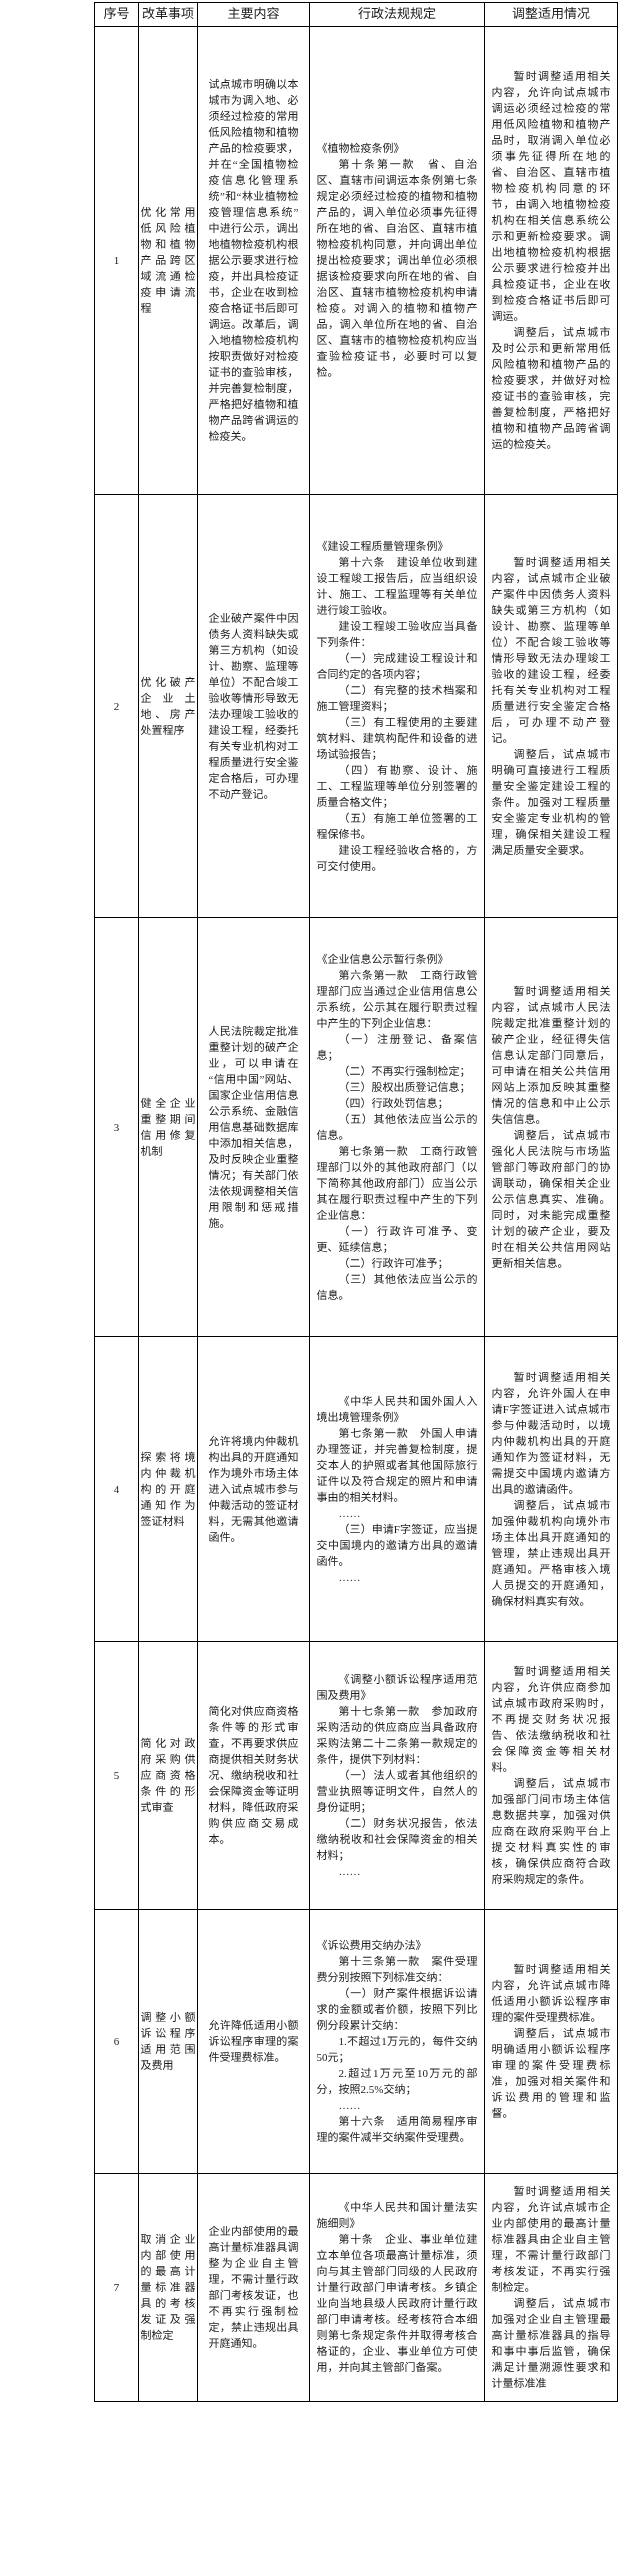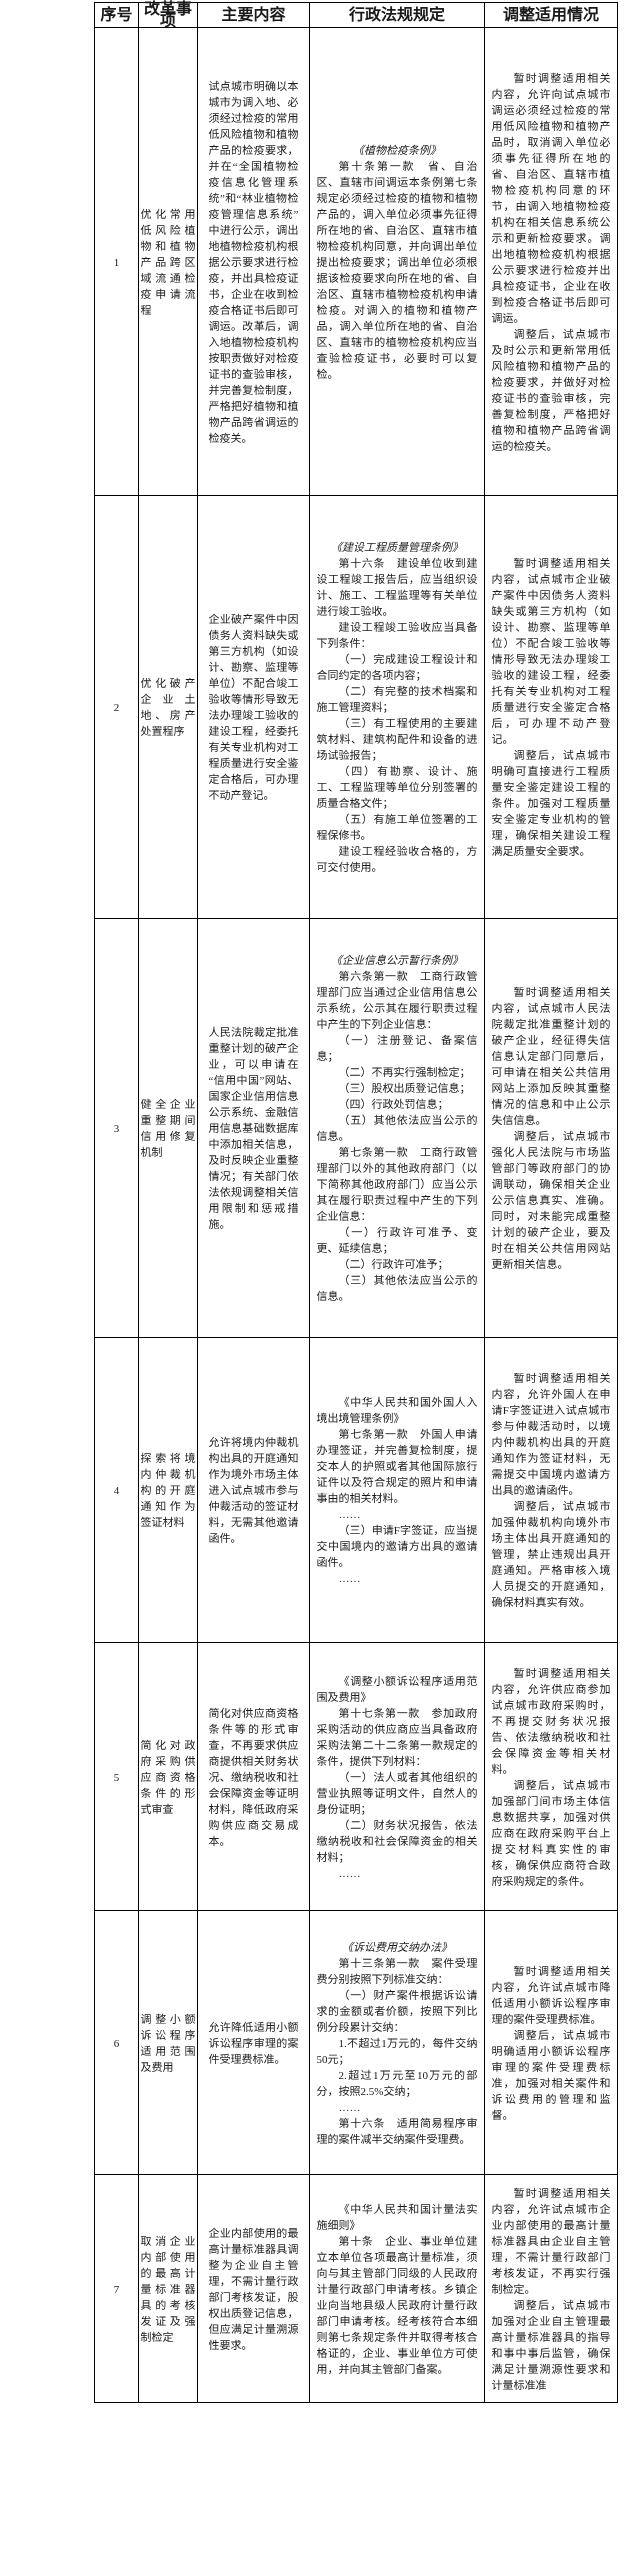--- a/index.html
+++ b/index.html
@@ -28,46 +28,46 @@
     border: 0.8px solid #000;
     vertical-align: middle;
     font-size: 11px;
     line-height: 16px;
     padding: 1.6px 6.5px;
     word-break: break-all;
     overflow-wrap: anywhere;
   }
   .doc-table thead th {
     height: 23px;
-    font-weight: bold;
+    font-weight: normal;
     text-align: center;
     padding: 0 1.6px;
     line-height: 12.2px;
-    font-size: 16px;
+    font-size: 13px;
   }
   td.col-no {
     text-align: center;
     padding: 0;
   }
   td.col-item {
     padding: 1.6px 1.6px;
   }
   td.col-content {
     padding: 1.6px 10.6px;
   }
   td.col-adjust {
     padding: 1.6px 6.5px;
   }
   .p {
     margin: 0;
     text-align: justify;
     text-justify: inter-ideograph;
   }
   .p.indent { text-indent: 2em; }
-  .p.center { text-align: center; text-indent: 0; font-style: italic; }
+  .p.center { text-align: left; text-indent: 0; }
   .p.flush  { text-indent: 0; }
 </style>
 </head>
 <body>
 
 <div class="page">
   <table class="doc-table">
     <colgroup>
       <col style="width:44px">
       <col style="width:59px">
@@ -213,21 +213,21 @@
             <p class="p indent">暂时调整适用相关内容，允许试点城市降低适用小额诉讼程序审理的案件受理费标准。</p>
             <p class="p indent">调整后，试点城市明确适用小额诉讼程序审理的案件受理费标准，加强对相关案件和诉讼费用的管理和监督。</p>
           </td>
         </tr>
         <tr style="height: 228px;">
           <td class="col-no">7</td>
           <td class="col-item">
             <p class="p flush">取消企业内部使用的最高计量标准器具的考核发证及强制检定</p>
           </td>
           <td class="col-content">
-            <p class="p flush">企业内部使用的最高计量标准器具调整为企业自主管理，不需计量行政部门考核发证，股权出质登记信息，但应满足计量溯源性要求。</p>
+            <p class="p flush">企业内部使用的最高计量标准器具调整为企业自主管理，不需计量行政部门考核发证，也不再实行强制检定，禁止违规出具开庭通知。</p>
           </td>
           <td class="col-reg">
             <p class="p indent">《中华人民共和国计量法实施细则》</p>
             <p class="p indent">第十条　企业、事业单位建立本单位各项最高计量标准，须向与其主管部门同级的人民政府计量行政部门申请考核。乡镇企业向当地县级人民政府计量行政部门申请考核。经考核符合本细则第七条规定条件并取得考核合格证的，企业、事业单位方可使用，并向其主管部门备案。</p>
           </td>
           <td class="col-adjust">
             <p class="p indent">暂时调整适用相关内容，允许试点城市企业内部使用的最高计量标准器具由企业自主管理，不需计量行政部门考核发证，不再实行强制检定。</p>
             <p class="p indent">调整后，试点城市加强对企业自主管理最高计量标准器具的指导和事中事后监管，确保满足计量溯源性要求和计量标准准</p>
           </td>
         </tr>

